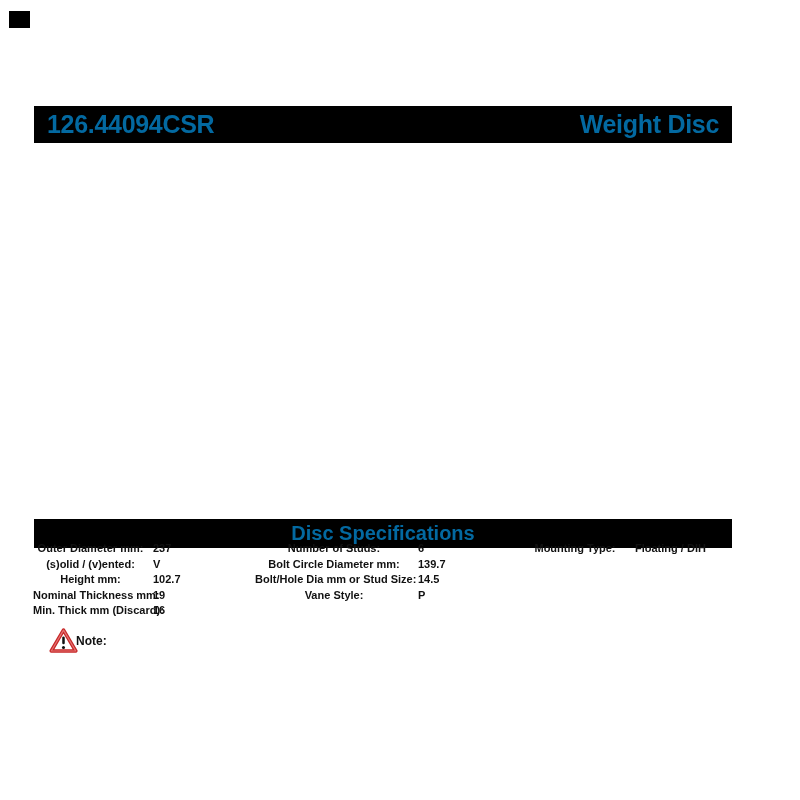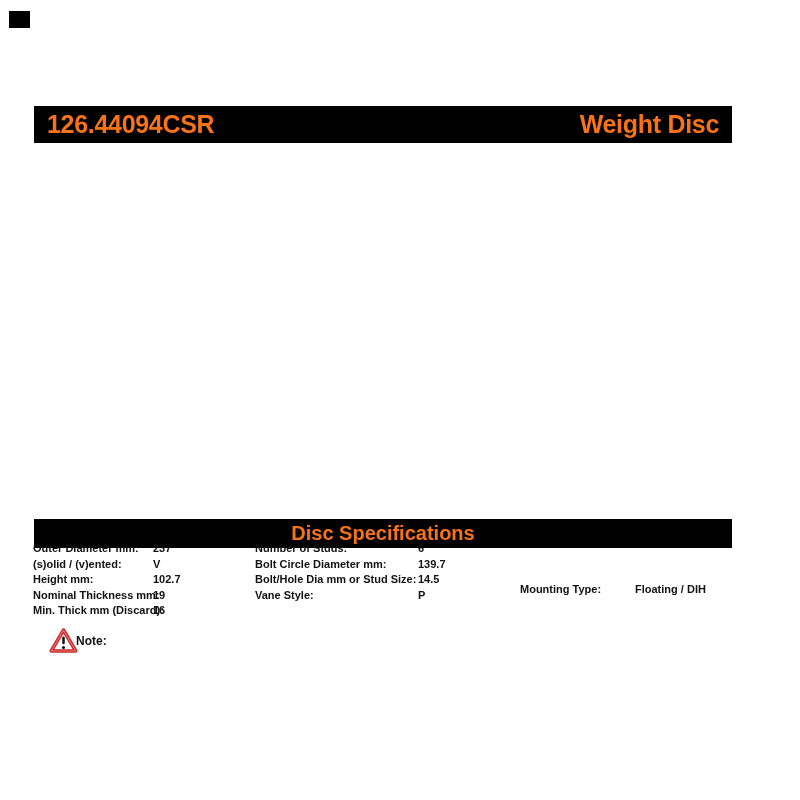--- a/index.html
+++ b/index.html
@@ -17,21 +17,21 @@
     position: absolute;
     left: 9px; top: 11px;
     width: 21px; height: 17px;
     background: #000000;
   }
   .bar {
     position: absolute;
     left: 34px;
     width: 698px;
     background: #000000;
-    color: #f97316;
+    color: #0369a1;
     display: flex;
     align-items: center;
     box-sizing: border-box;
   }
   .header-bar {
     top: 106px;
     height: 37px;
     justify-content: space-between;
     padding: 0 13px;
     font-size: 25px;
@@ -45,27 +45,27 @@
     margin-top: 11px;
   }
   .spec-col {
     position: absolute;
     top: 541px;
     font-size: 11px;
     line-height: 15.5px;
     white-space: nowrap;
   }
   .spec-row { display: flex; }
-  .spec-label { display: inline-block; text-align: left; }
+  .spec-label { display: inline-block; text-align: center; }
   .spec-value { padding-left: 5px; text-align: left; }
   #spec-col-1 { left: 33px; }
   #spec-col-1 .spec-label { width: 115px; }
   #spec-col-2 { left: 255px; }
   #spec-col-2 .spec-label { width: 158px; }
-  #spec-col-3 { left: 520px; margin-top: 41px; }
+  #spec-col-3 { left: 520px; }
   #spec-col-3 .spec-label { width: 110px; }
   .note-icon {
     position: absolute;
     left: 49px; top: 627px;
     width: 29px; height: 28px;
   }
   .note-icon svg { width: 100%; height: 100%; display: block; }
   .note-label {
     position: absolute;
     left: 76px; top: 634px;

